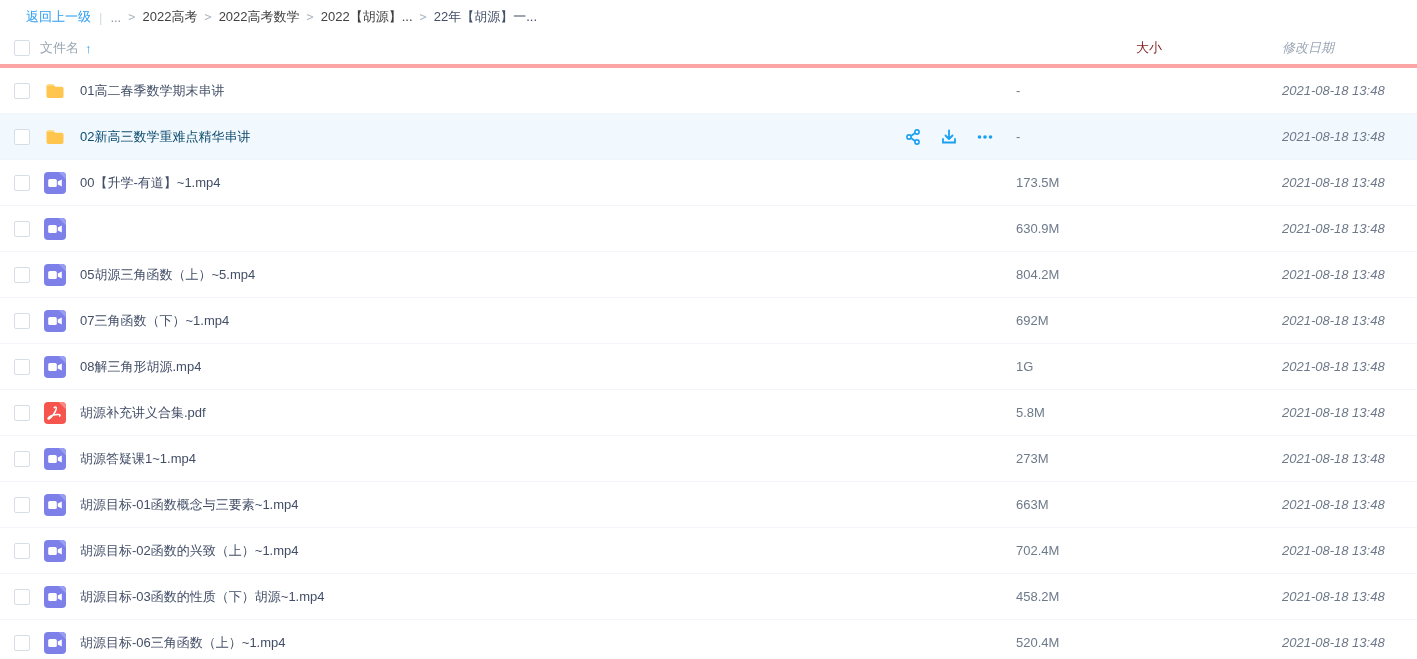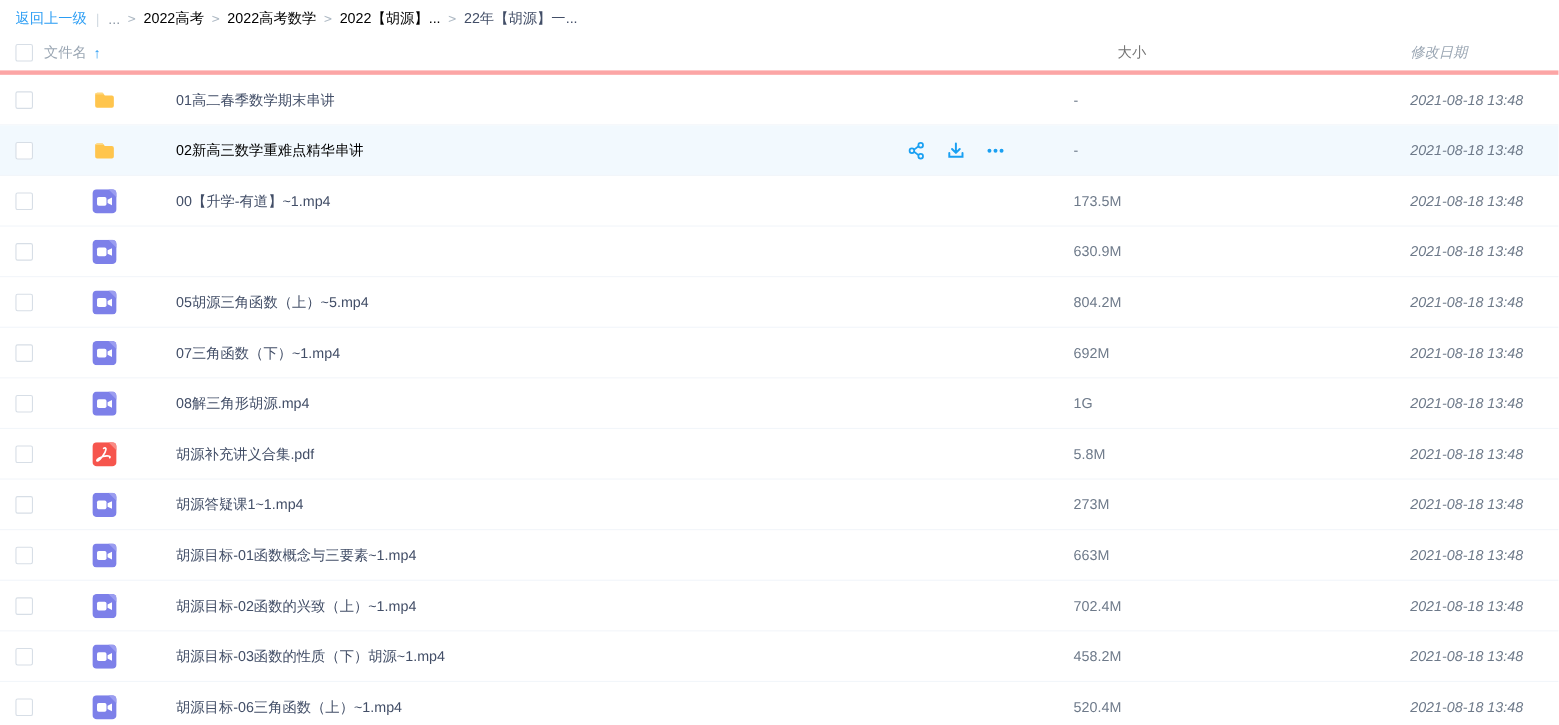--- a/index.html
+++ b/index.html
@@ -2,44 +2,44 @@
 <html><head>
 <meta charset="utf-8">
 <style>
   html,body{margin:0;padding:0;background:#fff;}
   body{
     width:1417px;height:659px;overflow:hidden;
     font-family:"Liberation Sans","DejaVu Sans",sans-serif;
     color:#424e67;font-size:13px;
   }
   
-  .breadcrumb{height:30px;display:flex;align-items:center;padding:2px 14px 0 14px;white-space:nowrap;}
+  .breadcrumb{height:30px;display:flex;align-items:center;padding:2px 14px 0 26px;white-space:nowrap;}
   .bc-back{color:#2b9df4;cursor:pointer;text-decoration:none;}
   .bc-bar{color:#d3dbe3;margin:0 8px;}
   .bc-sep{color:#aeb9c4;margin:0 7px;font-family:"DejaVu Sans Mono",monospace;font-size:12px;}
-  .bc-link{color:#000000;cursor:pointer;}
+  .bc-link{color:#404040;cursor:pointer;}
   .bc-ellipsis{color:#8d98a6;}
   .bc-current{color:#424e67;}
   
   .thead{height:32px;display:flex;align-items:center;color:#9aa6b3;border-bottom:4px solid #fca5a5;}
   .cb{width:14px;height:14px;border:1px solid #d7dee6;border-radius:2px;background:#fff;flex:none;margin-left:14px;cursor:pointer;}
   .thead .col-label{margin-left:10px;}
   .sort{color:#2b9df4;font-weight:bold;margin-left:6px;font-size:13px;}
   .sort-group{display:flex;align-items:center;cursor:pointer;}
   .spacer{margin-left:auto;}
   .col-size{width:266px;flex:none;color:#6e7a8a;}
-  .thead .col-size{color:#737373;}
+  .thead .col-size{color:#7f1d1d;text-align:center;}
   .col-date{width:122px;flex:none;margin-right:13px;color:#6e7a8a;white-space:nowrap;font-style:italic;}
   .thead .col-date{color:#9aa6b3;}
   
-  .row{height:45px;display:flex;align-items:center;border-bottom:1px solid #f2f6fa;cursor:pointer;gap:40px;}
+  .row{height:45px;display:flex;align-items:center;border-bottom:1px solid #f2f6fa;cursor:pointer;}
   .row.hovered{background:#f2f9fe;}
   .file-icon{width:22px;height:22px;flex:none;margin-left:14px;display:flex;align-items:center;justify-content:center;}
   .fname{margin-left:14px;color:#424e67;white-space:nowrap;overflow:hidden;text-overflow:ellipsis;}
-  .row.hovered .fname{color:#000000;}
+  .row.hovered .fname{color:#0c4a6e;}
   .actions{margin-left:auto;display:flex;align-items:center;gap:18px;margin-right:22px;}
   .action-btn{width:18px;height:18px;display:flex;align-items:center;justify-content:center;cursor:pointer;}
 </style>
 </head>
 <body>
 
 <div class="breadcrumb">
   <a class="bc-back">返回上一级</a>
   <span class="bc-bar">|</span>
   <span id="bc-items" style="display:flex;align-items:center;">

